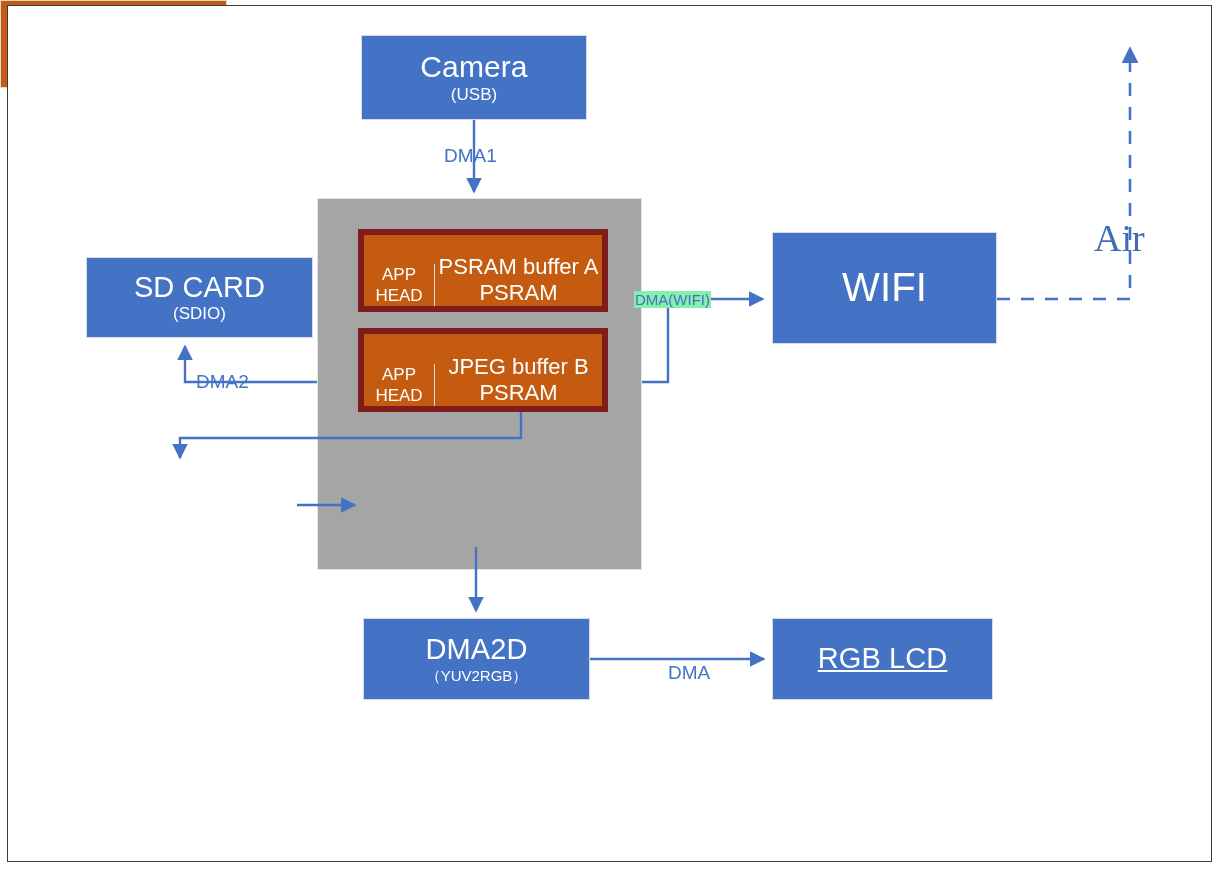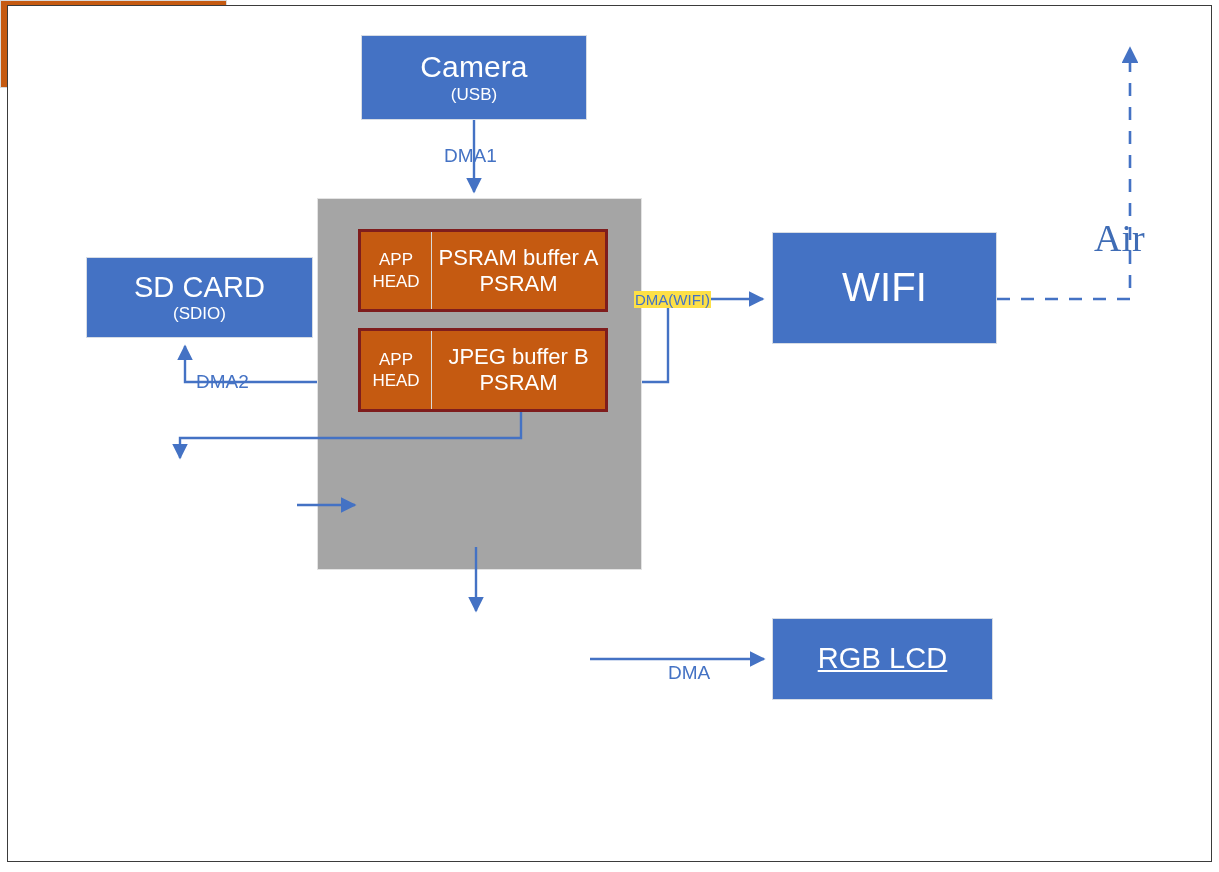--- a/index.html
+++ b/index.html
@@ -79,22 +79,23 @@
   #node-rgblcd   { left:772px; top:618px; width:221px; height:82px;text-decoration:underline; }
   #node-rgblcd .title { font-size: 29px; }
 
   #gray-box      { left:317px; top:198px; width:325px; height:372px; }
 
   
   .buffer-row {
     position: absolute;
     display: flex;
     box-sizing: border-box;
-    border: 3px solid #7f1d1d;
+    border: 6px solid #7f1d1d;
     background: #C55A11;
+    align-items: flex-end;
   }
   .buffer-row .head {
     background: #C55A11;
     border-right: 1px solid #d9d9d9;
     color: #ffffff;
     display: flex;
     flex-direction: column;
     align-items: center;
     justify-content: center;
     font-size: 17px;
@@ -136,21 +137,21 @@
   
   .edge-label {
     position: absolute;
     color: #4472C4;
     font-size: 19px;
     white-space: nowrap;
     line-height: 1;
   }
   .edge-label.small {
     font-size: 15px;
-    background: #fde047;
+    background: #86efac;
     padding: 1px 1px;
   }
   #label-air {
     position: absolute;
     color: #3f6cb5;
     font-size: 38px;
     white-space: nowrap;
     line-height: 1;
   }
 </style>
@@ -210,20 +211,24 @@
   <div class="box blue" id="node-sdcard">
     <span class="title">SD CARD</span>
     <span class="sub">(SDIO)</span>
   </div>
 
 
   <div class="box blue" id="node-wifi">
     <span class="title">WIFI</span>
   </div>
 
+  <div class="box blue" id="node-dma2d">
+    <span class="title">DMA2D</span>
+    <span class="sub">（YUV2RGB）</span>
+  </div>
 
   <div class="box blue" id="node-rgblcd">
     <span class="title">RGB LCD</span>
   </div>
 
   <div class="buffer-row" id="buf-a">
     <div class="head">
       <span>APP</span>
       <span>HEAD</span>
     </div>

